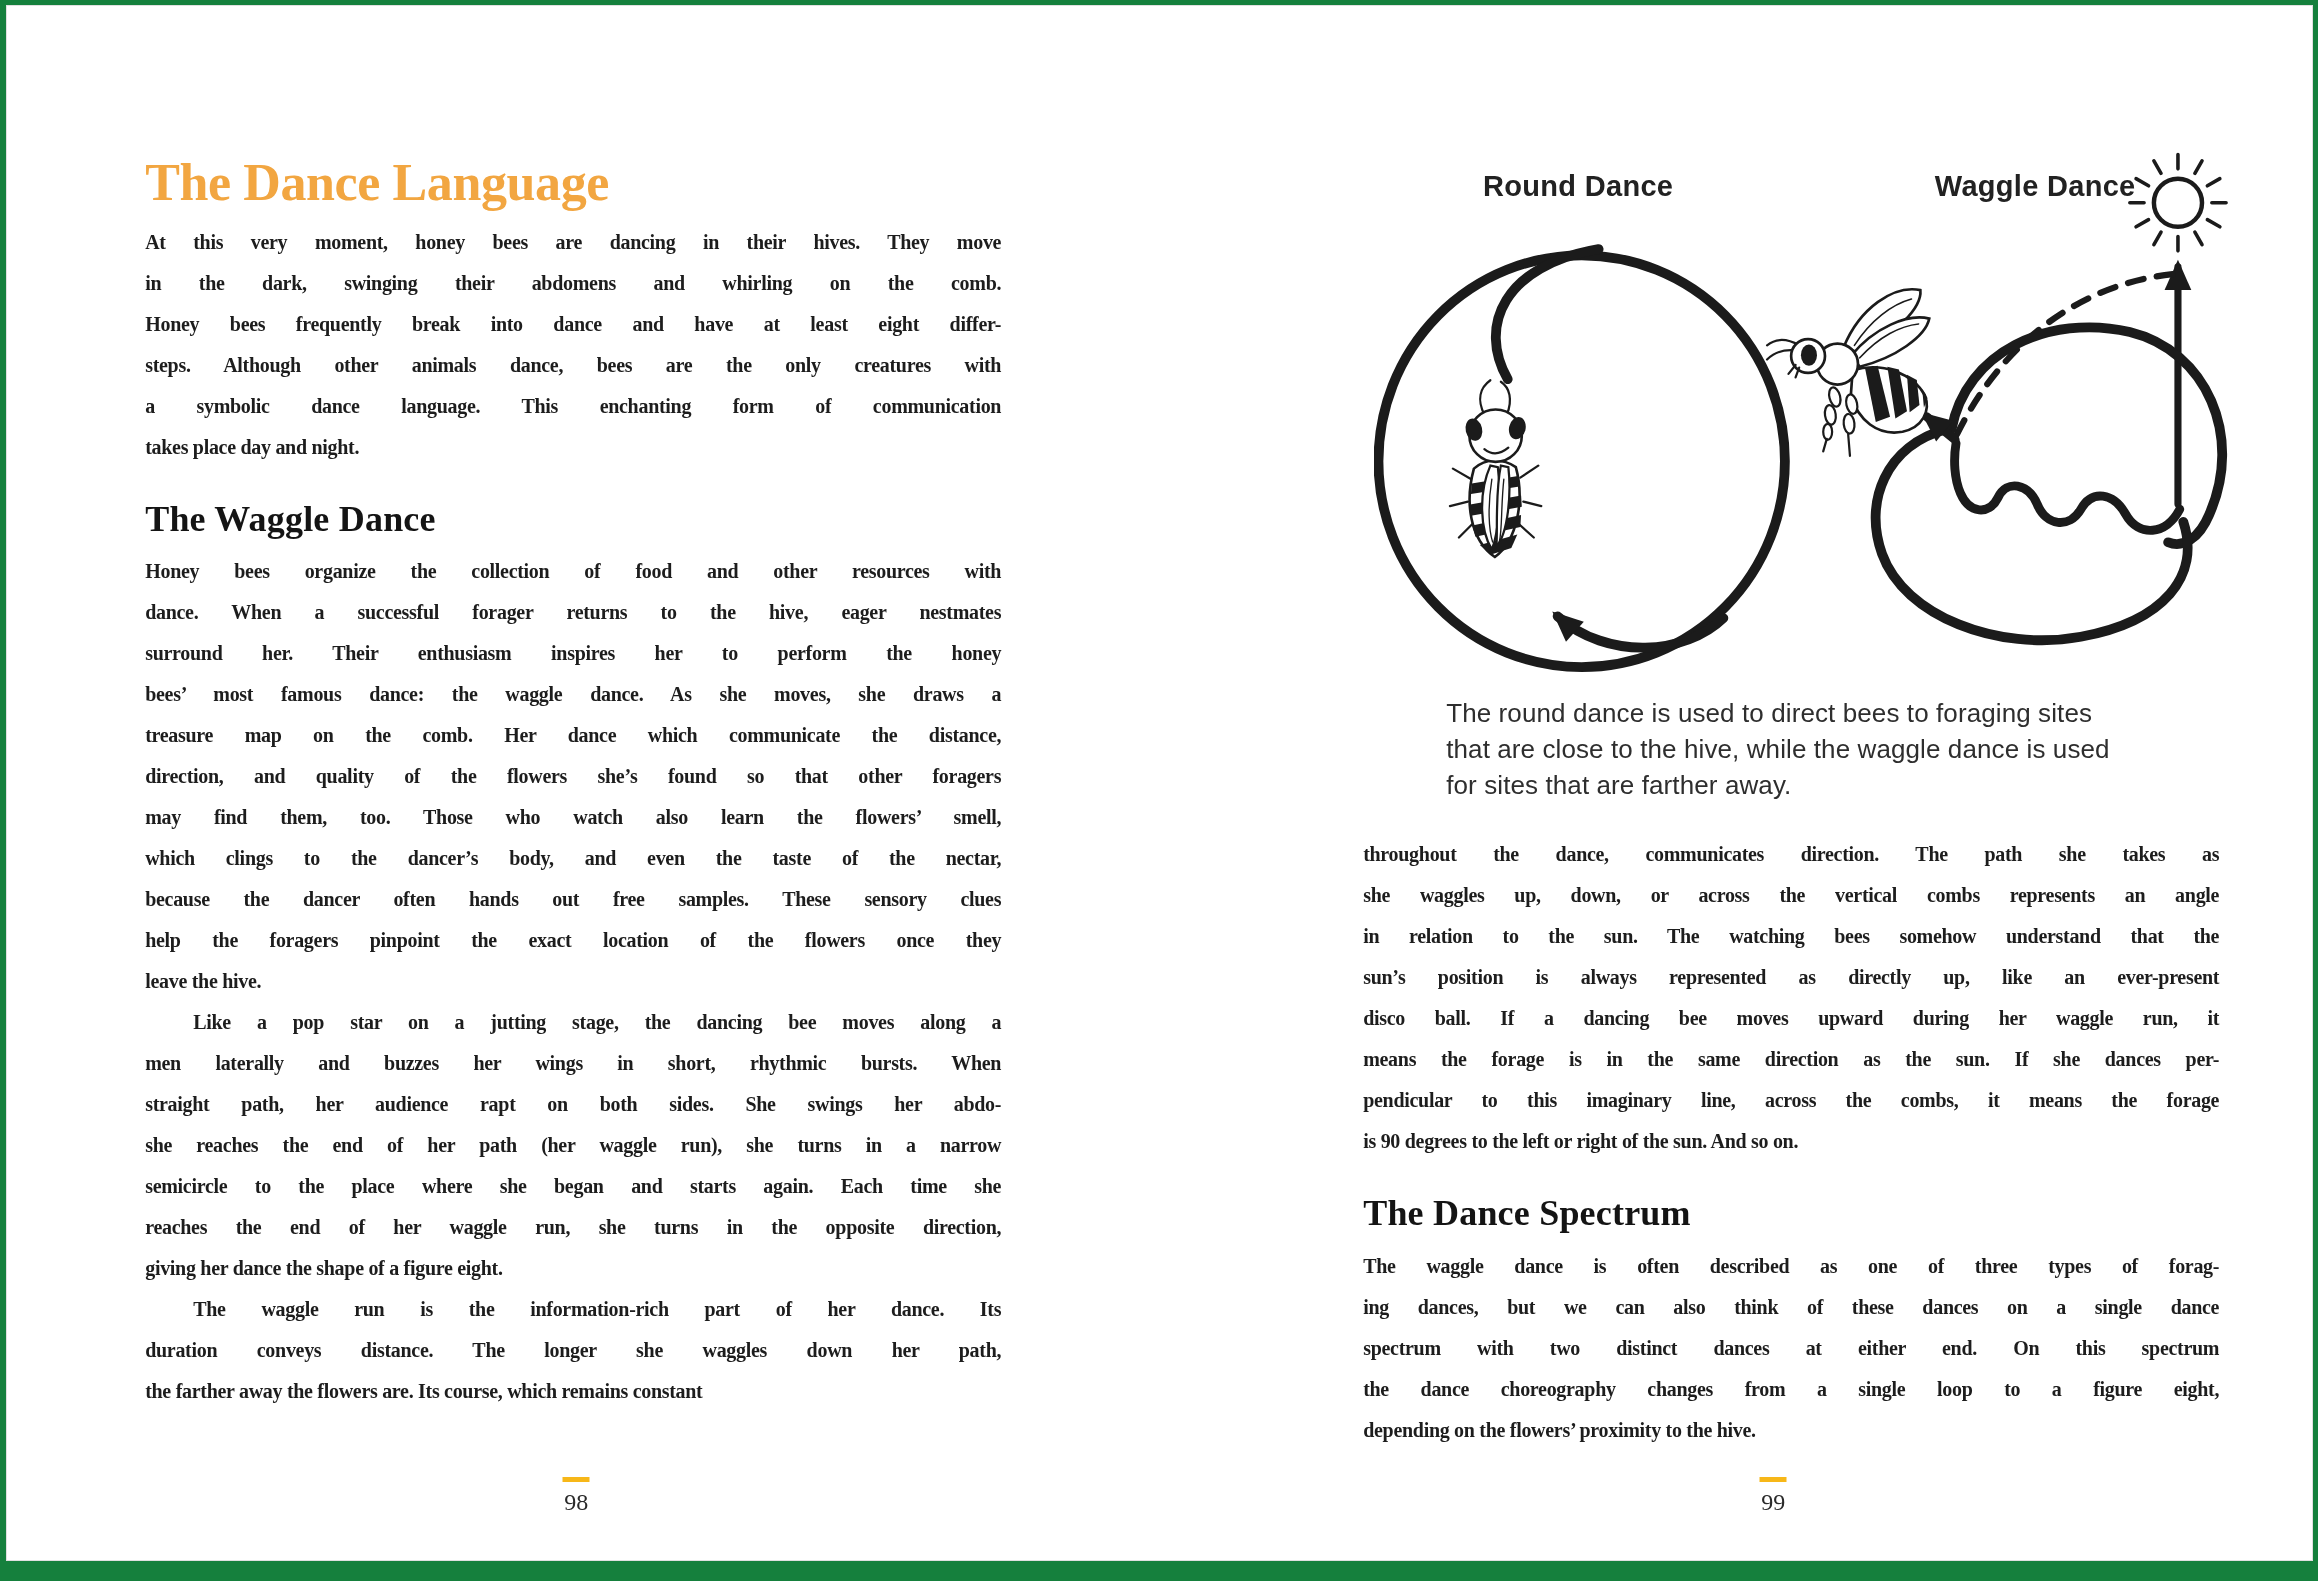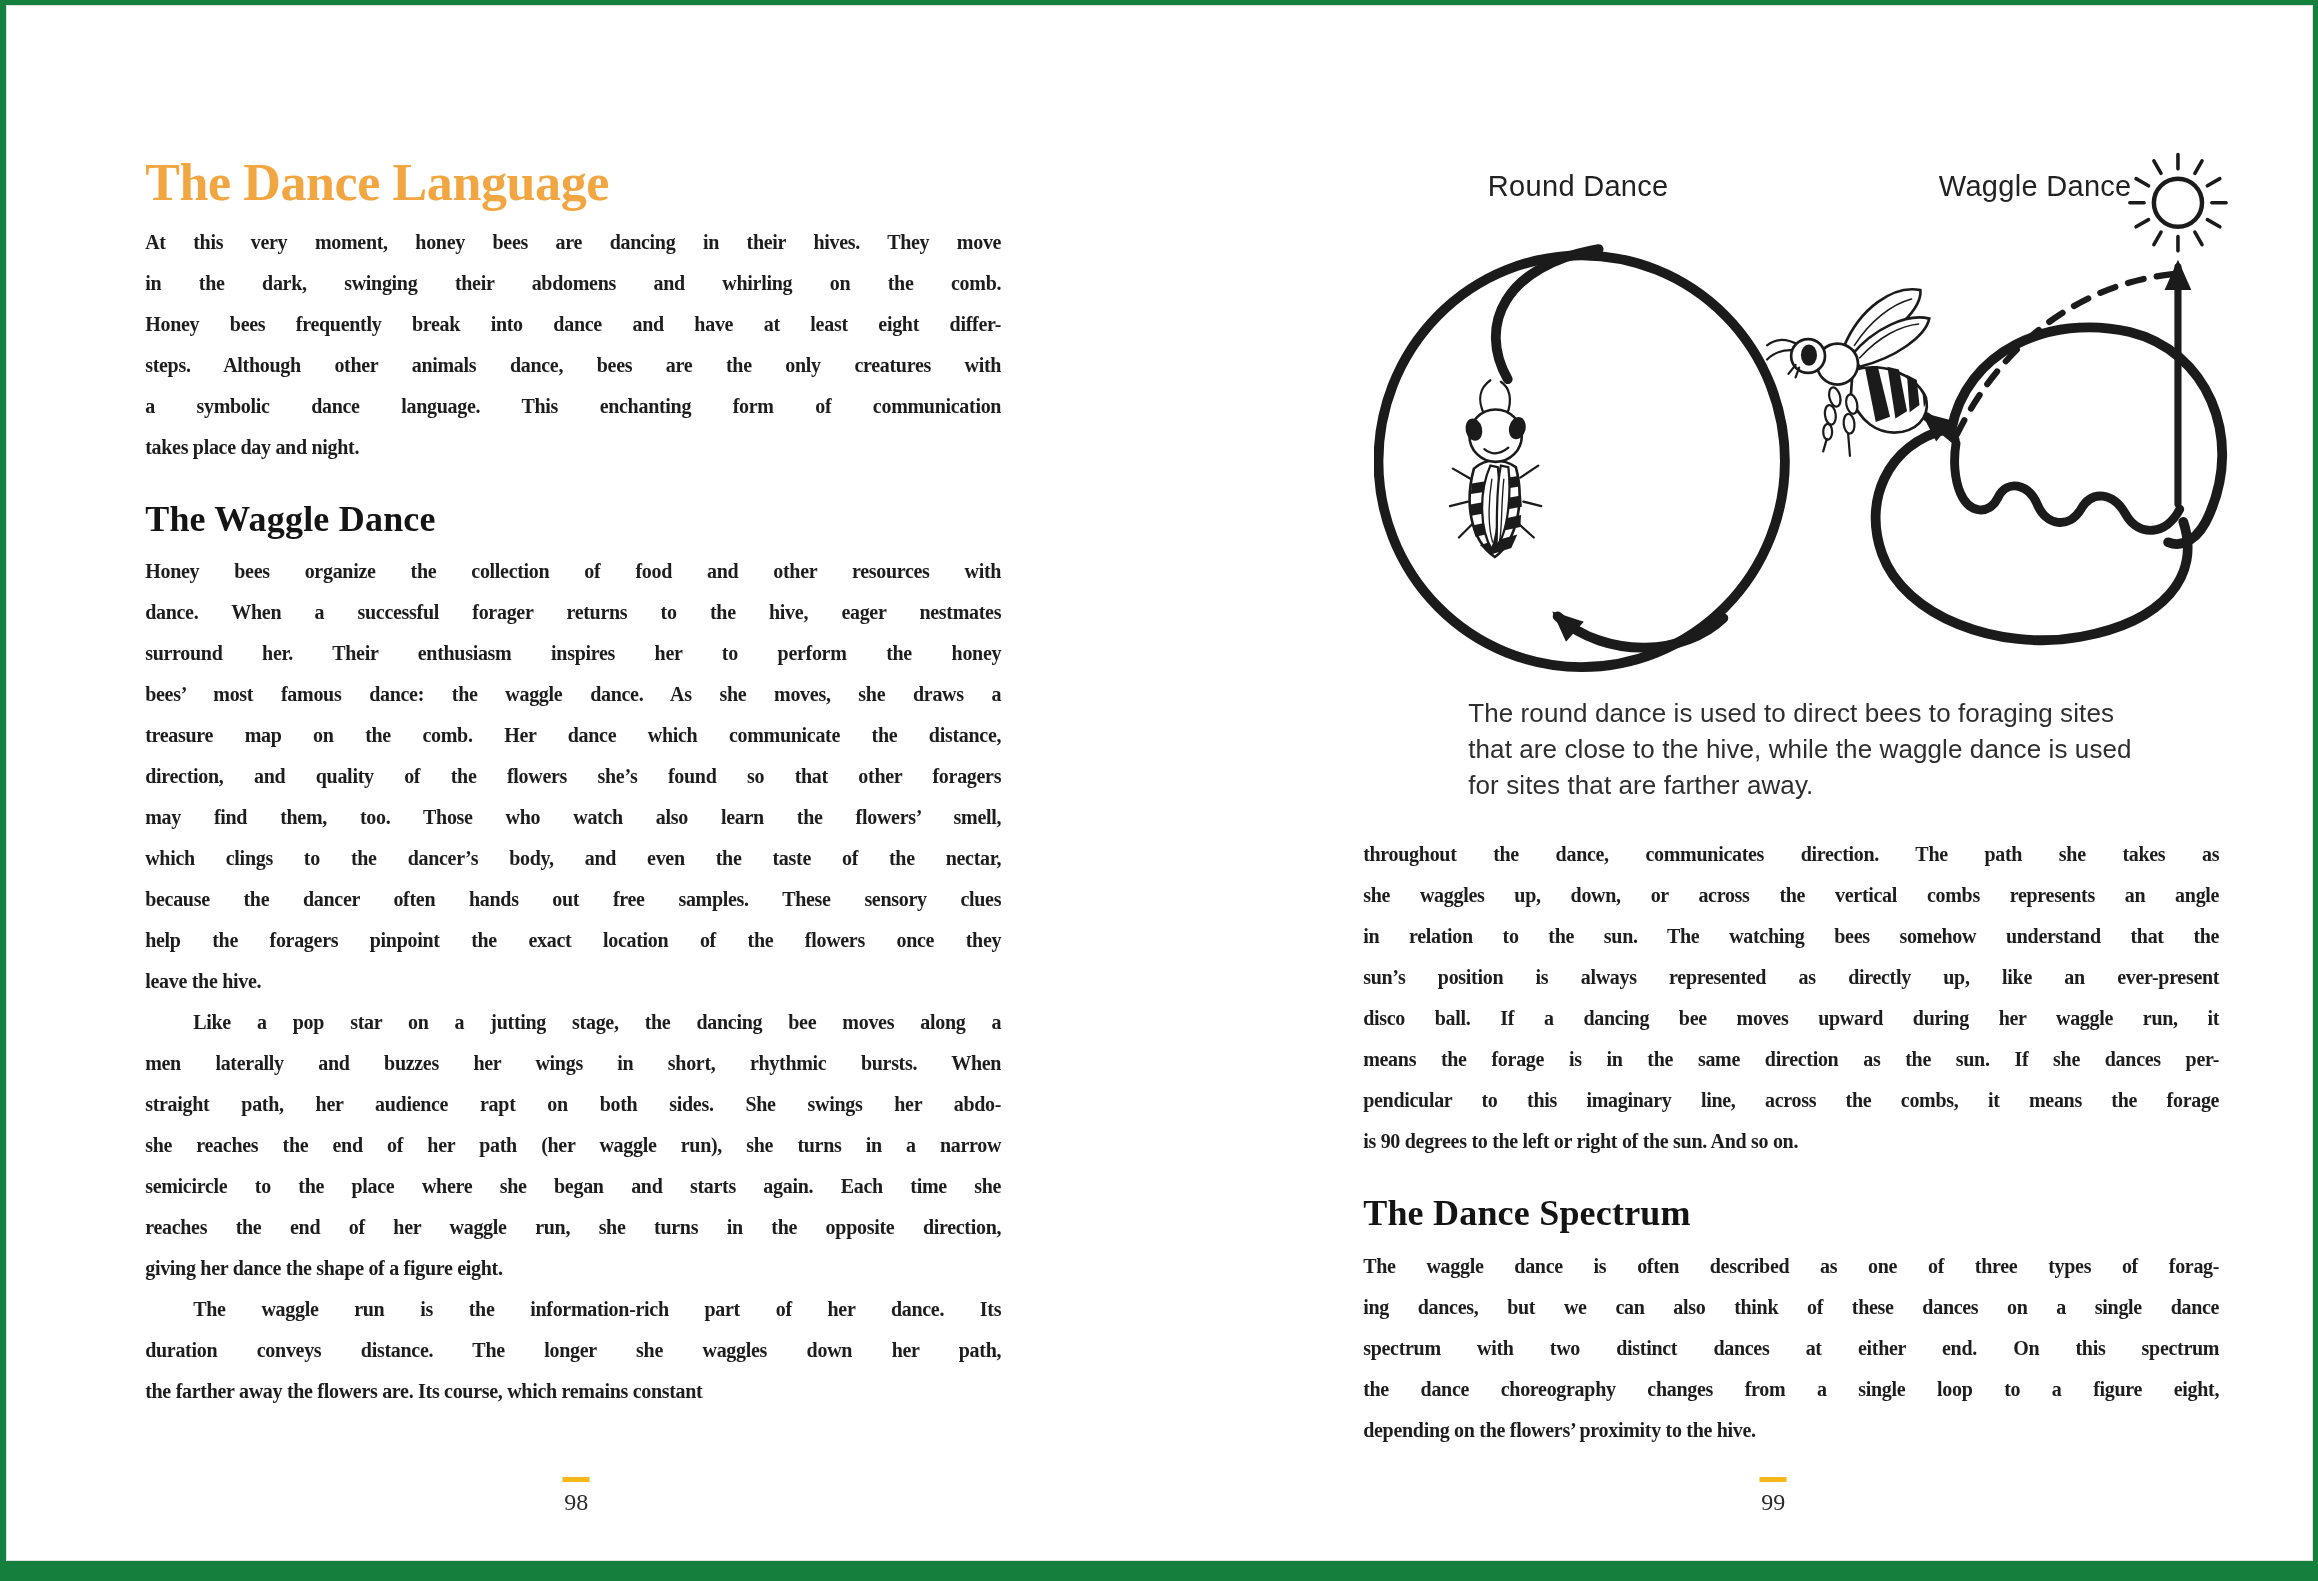--- a/index.html
+++ b/index.html
@@ -8,24 +8,24 @@
   .col-left{position:absolute;left:138px;top:148px;width:856px;}
   .col-right{position:absolute;left:1356px;top:828px;width:856px;}
   h1.title{font-size:52px;line-height:1.12;margin:0 0 9px 0;color:var(--accent-orange,#F2A641);font-weight:700;letter-spacing:-0.4px;}
   h2.heading{font-size:36px;line-height:43px;margin:30px 0 10.7px 0;color:#141414;font-weight:700;letter-spacing:0.2px;}
   .para{font-size:20px;line-height:41px;color:#1d1d1d;letter-spacing:-0.3px;font-weight:bold;}
   .bl{text-align:justify;text-align-last:justify;}
   .bl.last{text-align-last:left;}
   .para.indent .bl:first-child{text-indent:48px;}
   .figure{position:absolute;left:1367px;top:134px;width:902px;height:580px;}
   .figure svg{position:absolute;left:0;top:0;}
-  .fig-label{position:absolute;top:30px;transform:translateX(-50%);font-family:"Liberation Sans",sans-serif;font-size:29px;font-weight:400;color:#222222;letter-spacing:0.3px;white-space:nowrap;text-align:center;}
+  .fig-label{position:absolute;top:30px;transform:translateX(-50%);font-family:"Liberation Sans",sans-serif;font-size:29px;font-weight:700;color:#222222;letter-spacing:0.3px;white-space:nowrap;text-align:center;}
   .fig-label.round{left:204px;}
   .fig-label.waggle{left:661px;}
-  .caption{position:absolute;left:94px;top:555px;width:696px;font-family:"Liberation Sans",sans-serif;font-size:26px;line-height:36px;color:#2e2e2e;letter-spacing:0.1px;}
+  .caption{position:absolute;left:72px;top:555px;width:696px;font-family:"Liberation Sans",sans-serif;font-size:26px;line-height:36px;color:#2e2e2e;letter-spacing:0.1px;}
   .caption .bl{text-align:left;text-align-last:left;}
   .pagenum{position:absolute;top:1471px;transform:translateX(-50%);text-align:center;}
   .pagenum .rule{width:27px;height:4.5px;background:var(--accent-yellow,#F7B718);margin:0 auto 3.6px auto;}
   .pagenum .num{font-size:24px;line-height:34px;color:#2a2a2a;}
   .pn-left{left:569px;}
   .pn-right{left:1766px;}
   .ln{stroke:#1b1b1b;fill:none;stroke-linecap:round;}
   .ink{fill:#1b1b1b;stroke:none;}
   .wht{fill:#ffffff;stroke:#1b1b1b;stroke-linecap:round;}
 </style>

